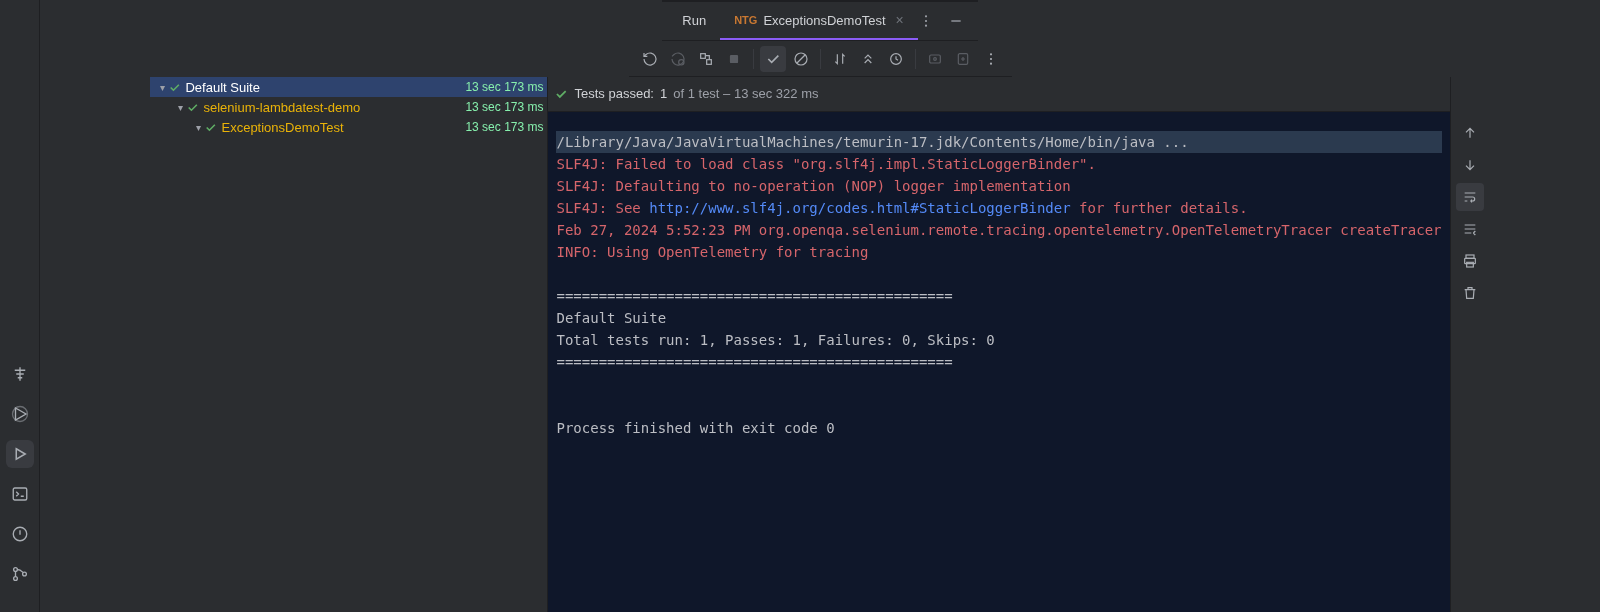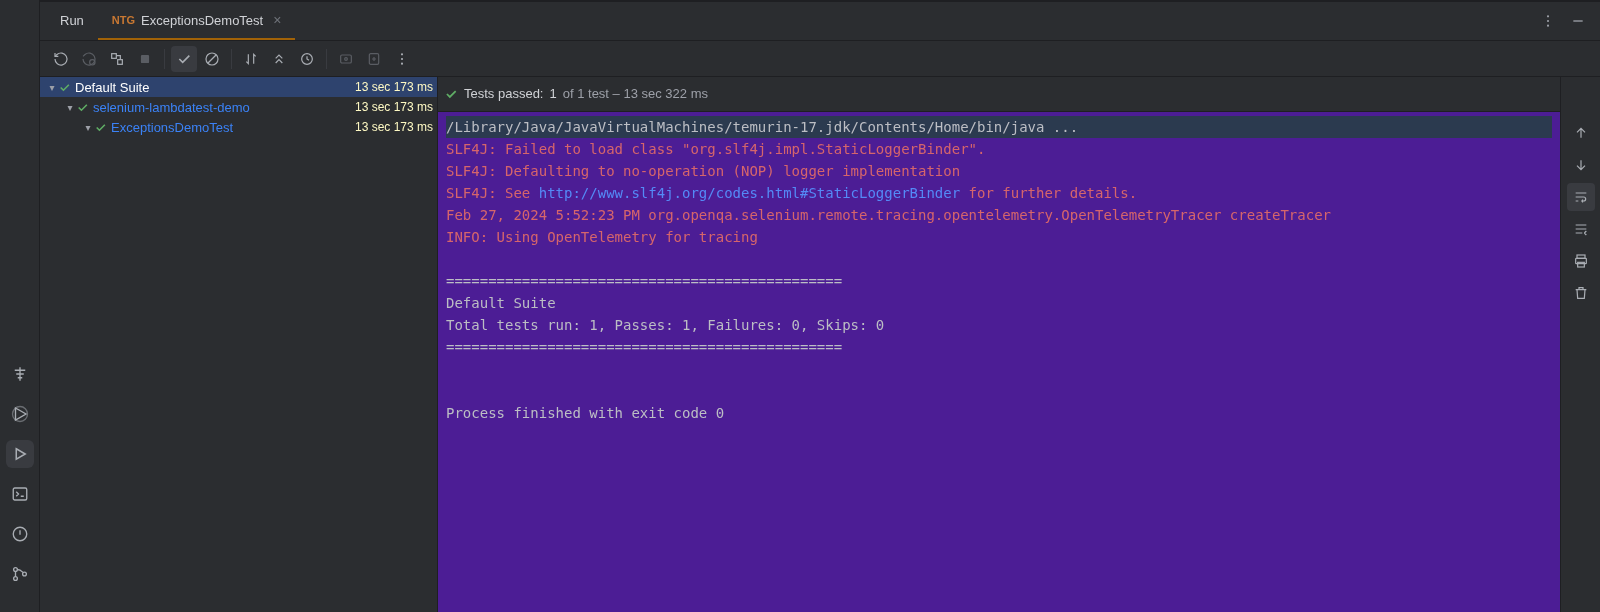--- a/index.html
+++ b/index.html
@@ -24,42 +24,42 @@
     gap: 12px;
   }
   .left-rail .rail-btn {
     width: 28px; height: 28px;
     display: flex; align-items: center; justify-content: center;
     border-radius: 6px;
     cursor: pointer;
     color: #a9adb3;
   }
   .left-rail .rail-btn.active { background: #393b40; }
-  .main { flex: 1; display: flex; flex-direction: column; }
+  .main { flex: 1; display: flex; flex-direction: column; align-items: center; }
   .tabs {
     height: 41px;
     background: #2b2d30;
     border-top: 2px solid #1e1f22;
     border-bottom: 1px solid #1e1f22;
     display: flex;
     align-items: stretch;
     padding-left: 6px;
     position: relative;
   }
   .tab {
     display: flex; align-items: center;
     padding: 0 14px;
     color: #9da0a8;
     border-bottom: 2px solid transparent;
     cursor: pointer;
     gap: 6px;
   }
   .tab.primary { color: #d0d2d6; font-weight: 500; }
   .tab.file {
-    border-bottom: 2px solid #a16207;
+    border-bottom: 2px solid #8b5cf6;
     color: #d0d2d6;
     background: #2b2d30;
     position: relative;
   }
   .tab.file .fileicon { color: #c97832; font-size: 11px; font-weight: 600; }
   .tab .close { color: #6f737a; font-size: 14px; margin-left: 4px; }
   .tabs .right-ctrl {
     margin-left: auto;
     display: flex;
     align-items: center;
@@ -96,45 +96,45 @@
   .tree-row {
     display: flex; align-items: center;
     height: 20px;
     padding-right: 4px;
     position: relative;
     font-size: 13px;
   }
   .tree-row.selected { background: #2e436e; }
   .tree-row .chev { width: 12px; text-align: center; color: #9da0a8; font-size: 10px; }
   .tree-row .chk { color: #5fad65; margin-right: 4px; display: flex; }
-  .tree-row .name { color: #3b82f6; white-space: nowrap; overflow: hidden; text-overflow: clip; }
+  .tree-row .name { color: #eab308; white-space: nowrap; overflow: hidden; text-overflow: clip; }
   .tree-row.selected .name { color: #ffffff; }
-  .tree-row .time { margin-left: auto; color: #fef9c3; font-size: 12px; white-space: nowrap; }
+  .tree-row .time { margin-left: auto; color: #86efac; font-size: 12px; white-space: nowrap; }
   .console-wrap { flex: 1; display: flex; min-width: 0; }
   .console {
     flex: 1;
-    background: #4c1d95;
+    background: #0f172a;
     padding: 0;
     font-family: "Menlo", "Consolas", monospace;
     font-size: 14px;
     line-height: 22px;
     overflow: hidden;
   }
   .console .status-line {
     font-family: -apple-system, sans-serif;
     font-size: 13px;
     padding: 6px 8px 6px 6px;
     color: #9da0a8;
     display: flex; align-items: center; gap: 6px;
     background: #2b2d30;
     border-bottom: 1px solid #1e1f22;
   }
   .console .status-line .chk { color: #5fad65; display:flex; }
   .console .status-line .passed { color: #d0d2d6; }
-  .console pre { padding: 4px 8px 0 8px; white-space: pre; }
+  .console pre { padding: 19px 8px 0 8px; white-space: pre; }
   .cmd { background: #2b3a4f; color: #bcbec4; }
   .err { color: #d6656b; }
   .lnk { color: #548af7; }
   .plain { color: #bcbec4; }
   .right-rail {
     width: 40px;
     background: #2b2d30;
     border-left: 1px solid #1e1f22;
     display: flex;
     flex-direction: column;

